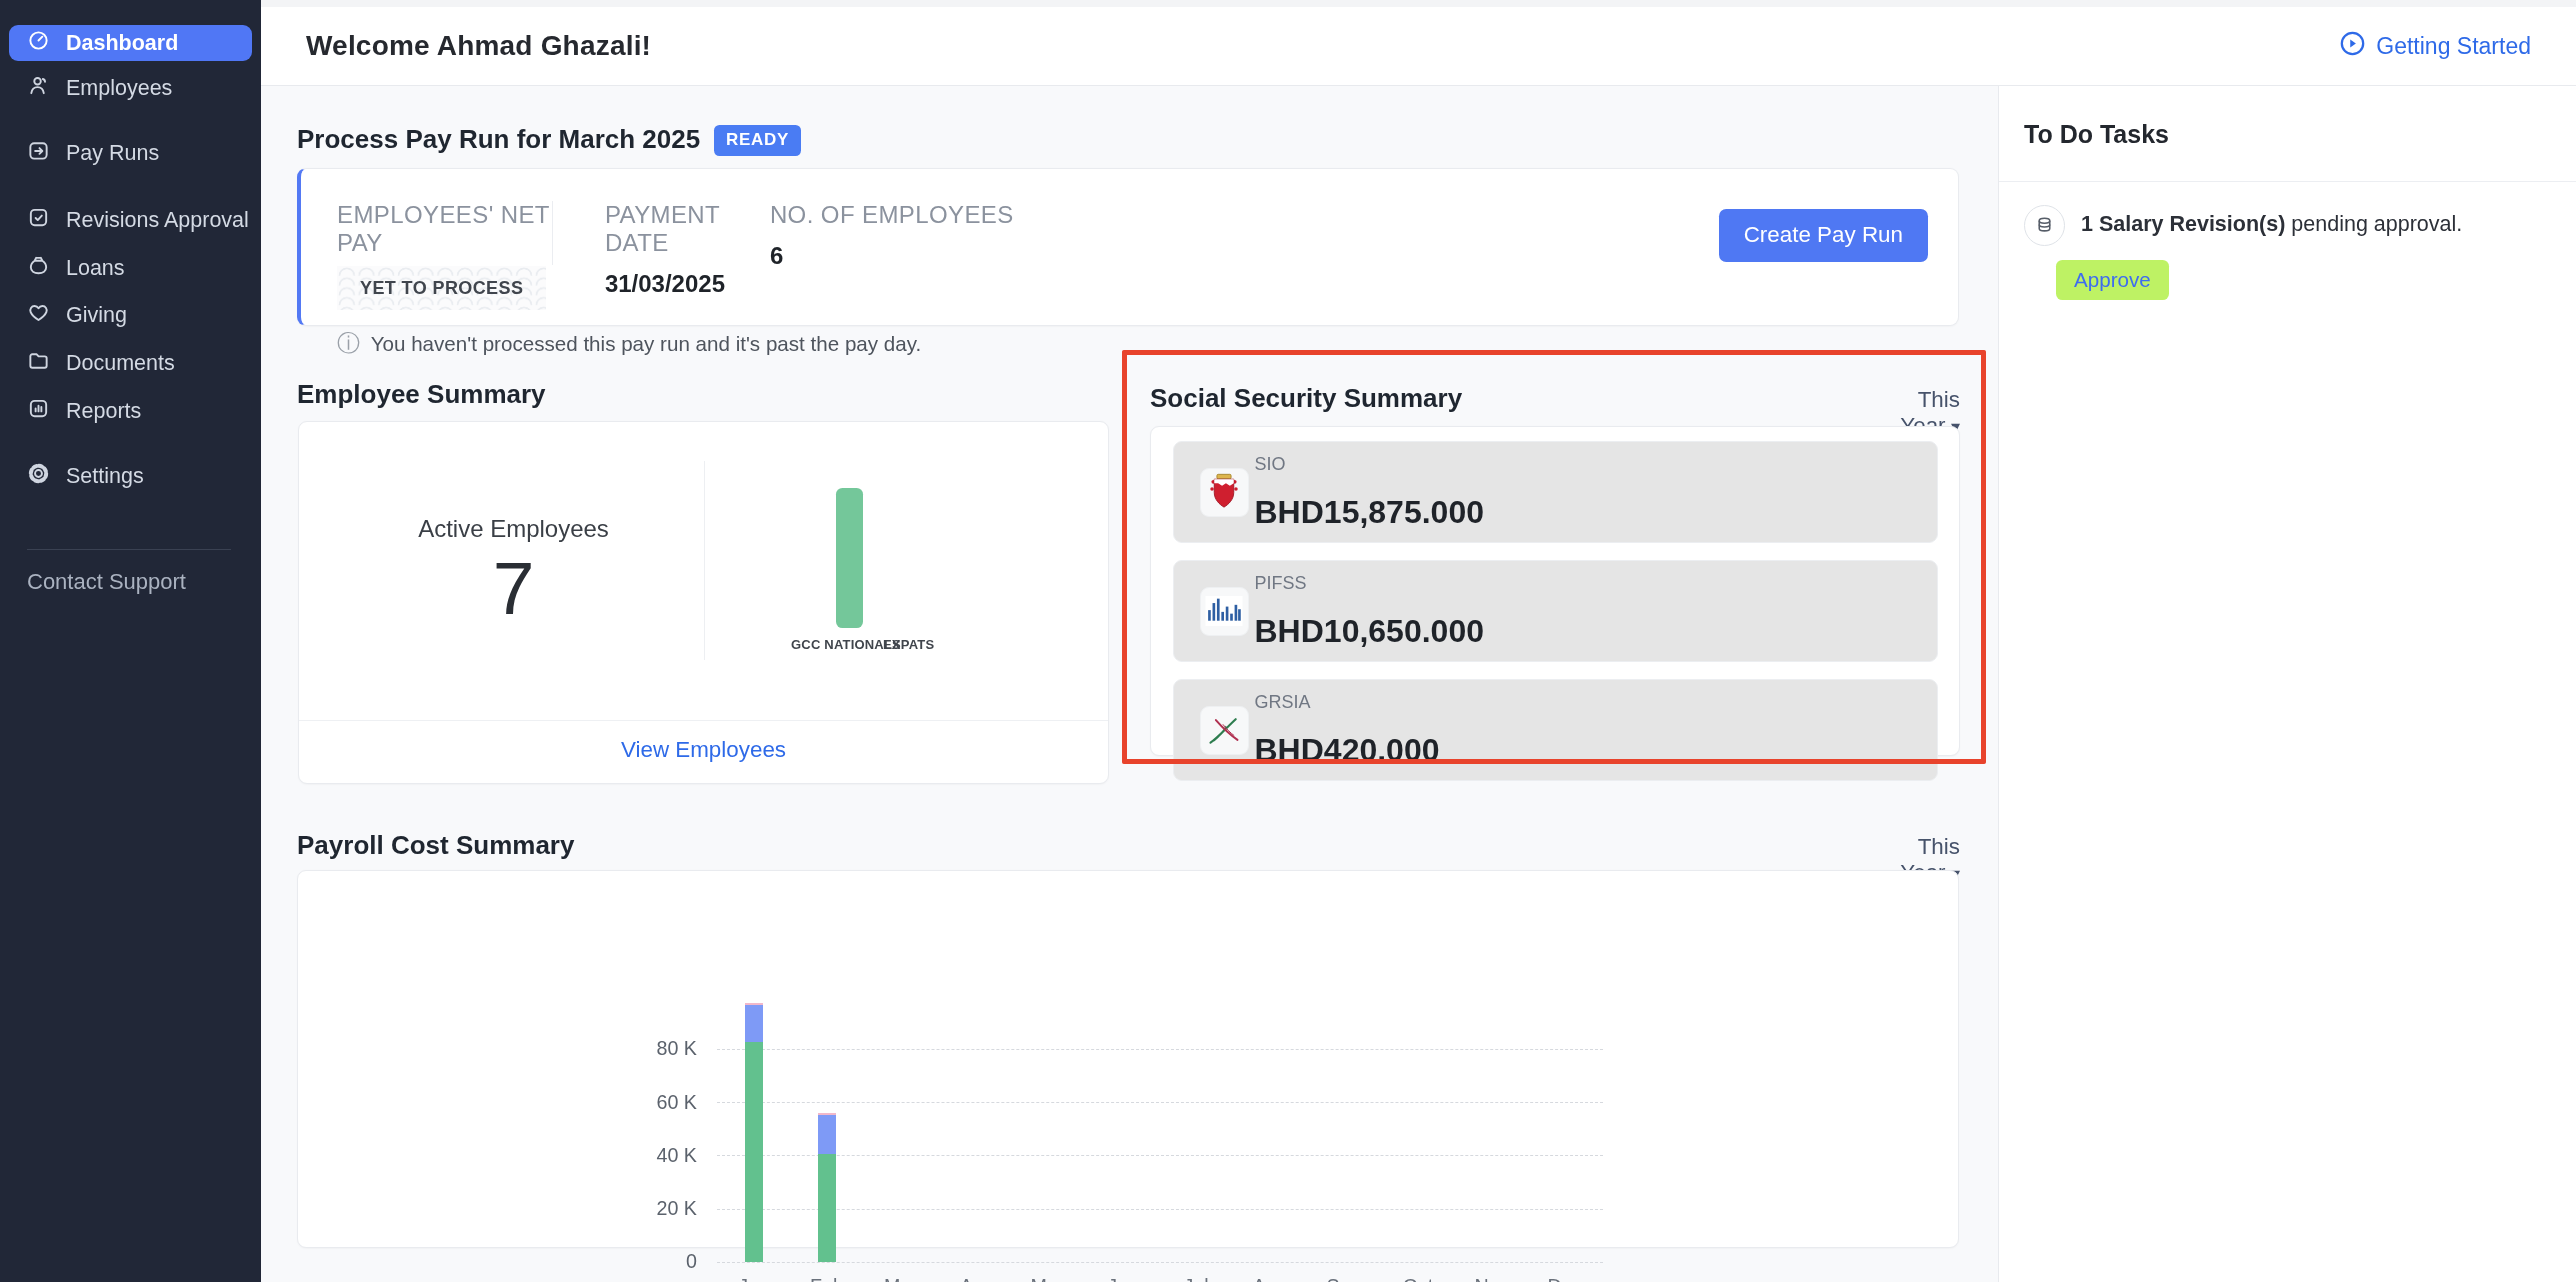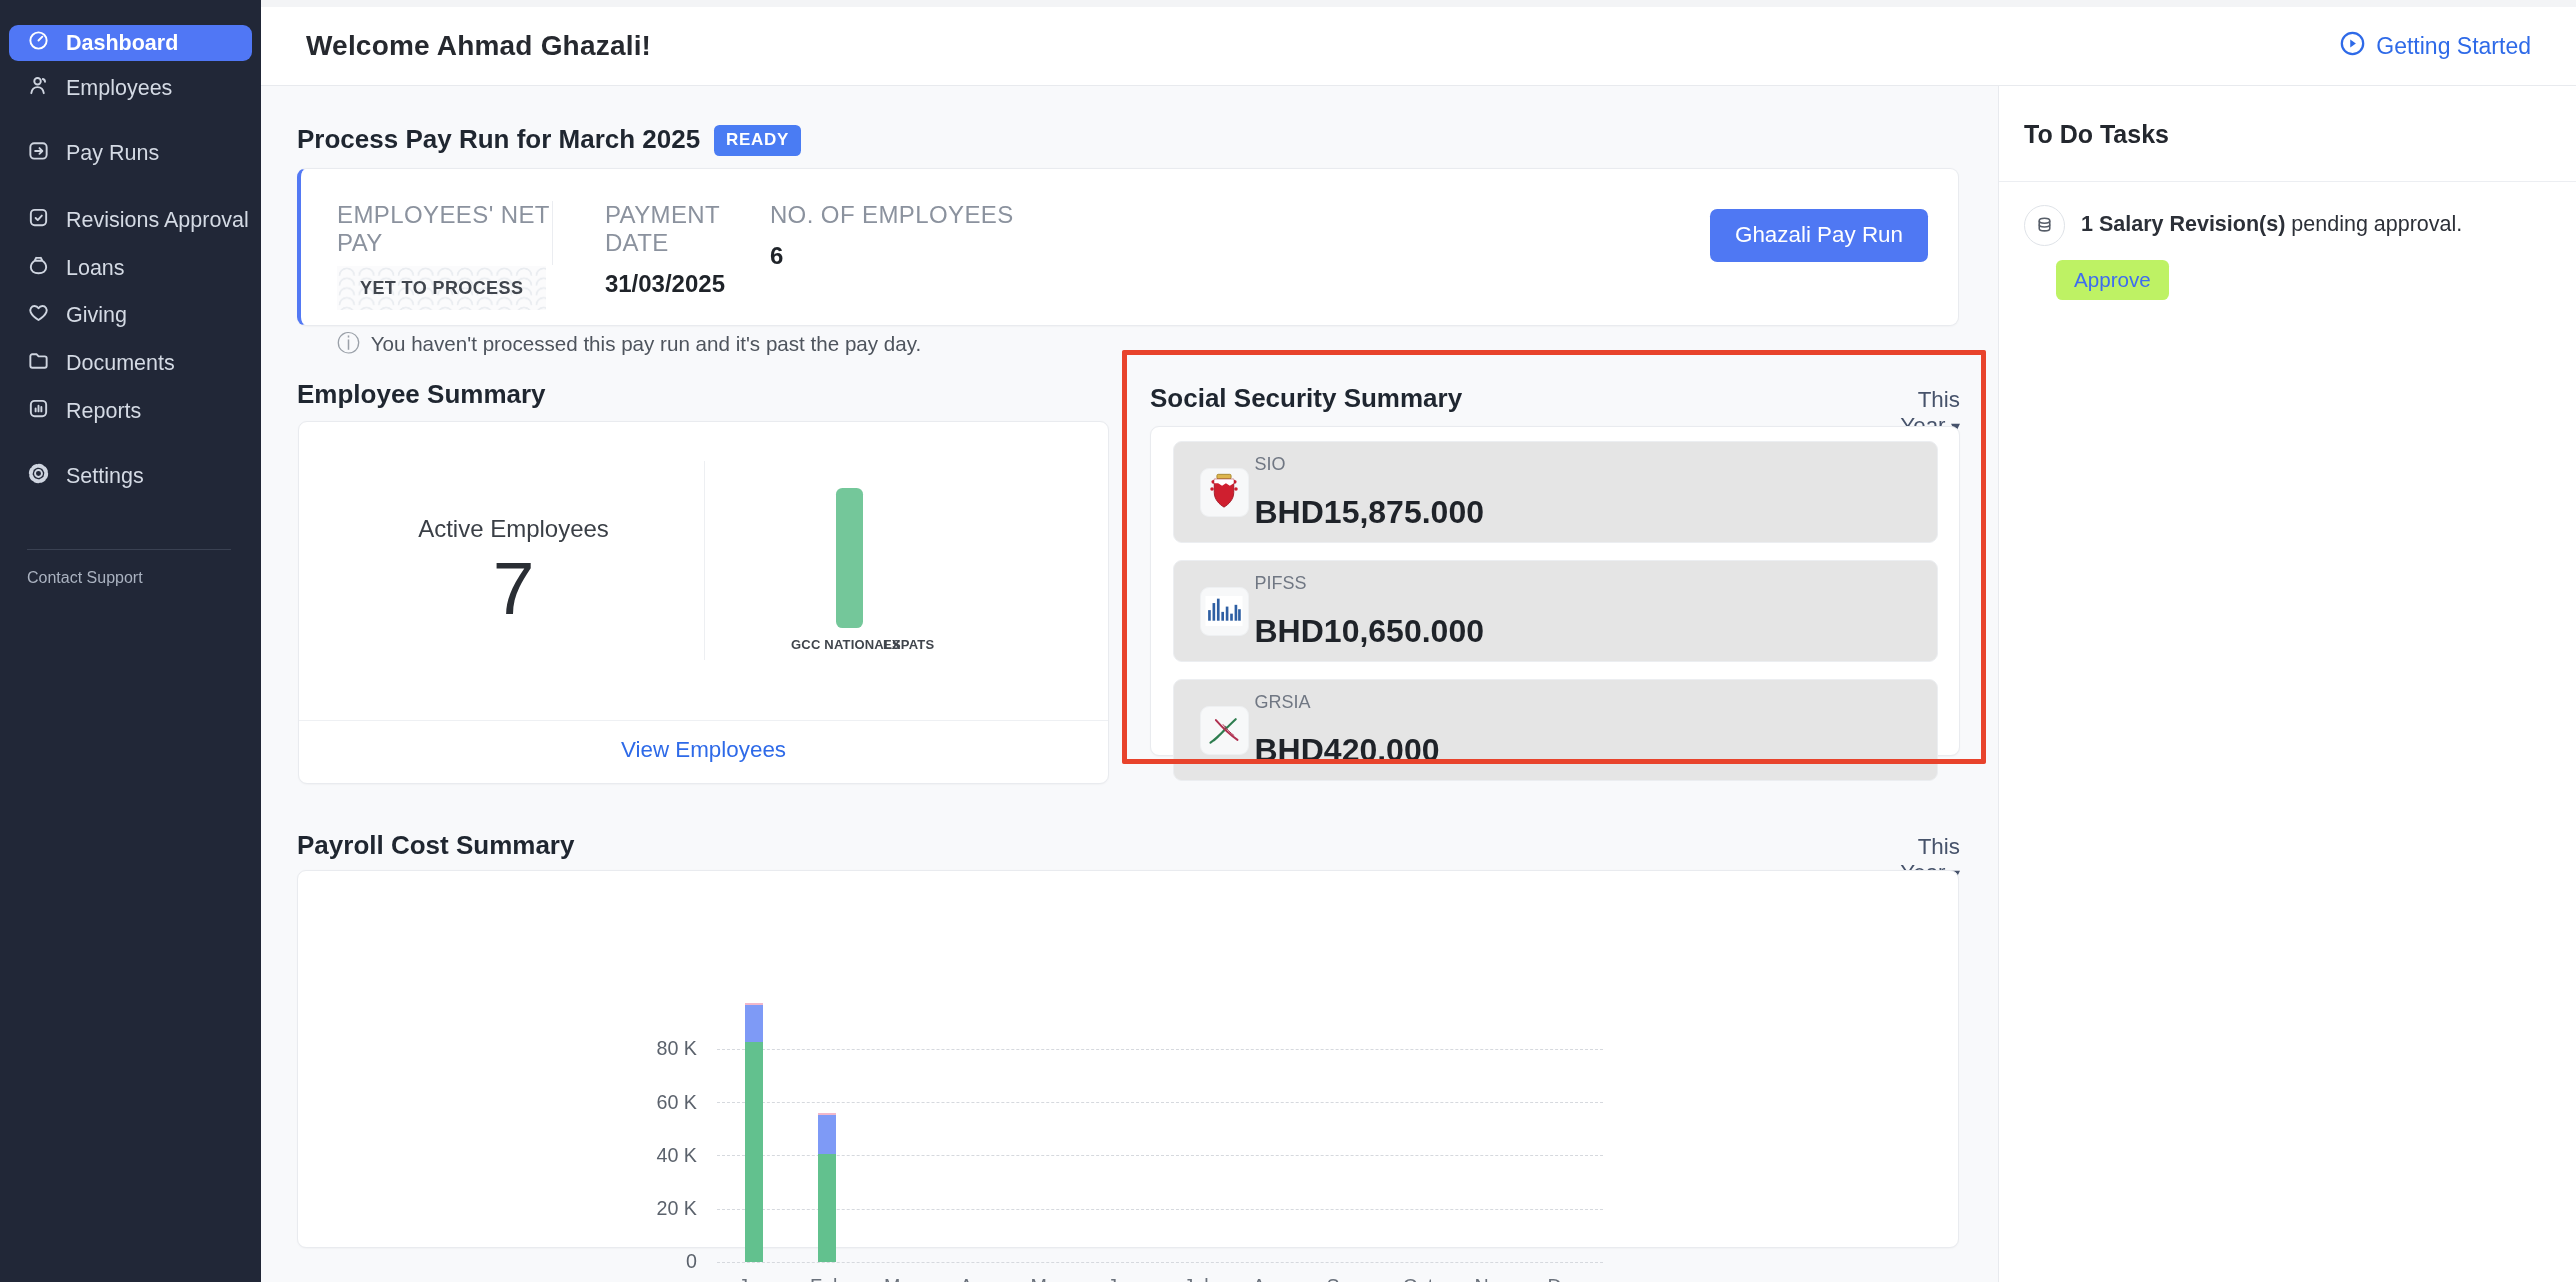--- a/index.html
+++ b/index.html
@@ -8,21 +8,21 @@
   #app { position:relative; width:2576px; height:1283px; background:#f8f9fb; }
 
   
   #sidebar { position:absolute; left:0; top:0; width:261px; height:1283px; background:#212737; z-index:5; }
   .side-item { display:flex; align-items:center; gap:16px; height:36px; padding-left:27px;
                color:#d4dae4; font-size:21.5px; cursor:pointer; }
   .side-item svg { flex:0 0 auto; }
   .side-item.active { margin:25px 9px 0 9px; padding-left:18px; background:#5077f5; color:#ffffff;
                       border-radius:9px; font-weight:700; }
   .side-divider { height:0.9px; background:#3a4152; margin:54px 30px 0 27px; }
-  .side-footer { margin-top:19.7px; padding-left:27px; color:#aab2c0; font-size:16px; cursor:pointer; }
+  .side-footer { margin-top:19.7px; padding-left:27px; color:#aab2c0; font-size:22px; cursor:pointer; }
 
   
   #topstrip { position:absolute; left:261px; top:0; right:0; height:7.2px; background:#f3f4f6; }
   #header { position:absolute; left:261px; top:7.2px; right:0; height:79px; background:#ffffff;
             border-bottom:0.9px solid #e8eaee; display:flex; align-items:center; padding:0 45px; z-index:4; }
   #header h1 { font-size:28px; font-weight:700; color:#26292f; letter-spacing:0.2px; }
   .getting-started { margin-left:auto; display:flex; align-items:center; gap:10.7px; color:#2e6ae8;
                      font-size:23px; cursor:pointer; }
 
   
@@ -239,21 +239,21 @@
         </div>
         <div>
           <div class="stat-label">NO. OF EMPLOYEES</div>
           <div class="stat-value">6</div>
         </div>
       </div>
       <div class="info-row">
         <span class="info-glyph">ⓘ</span>
         <span>You haven't processed this pay run and it's past the pay day.</span>
       </div>
-      <button class="cta-btn">Ghazali Pay Run</button>
+      <button class="cta-btn">Create Pay Run</button>
     </section>
 
     <div class="sec-title" style="left:36px; top:293px;">Employee Summary</div>
     <section class="card" id="emp-card">
       <div class="emp-left-label">Active Employees</div>
       <div class="emp-count">7</div>
       <div class="emp-vdivider"></div>
       <div id="emp-chart"></div>
       <div class="emp-hdivider"></div>
       <div class="view-link">View Employees</div>

